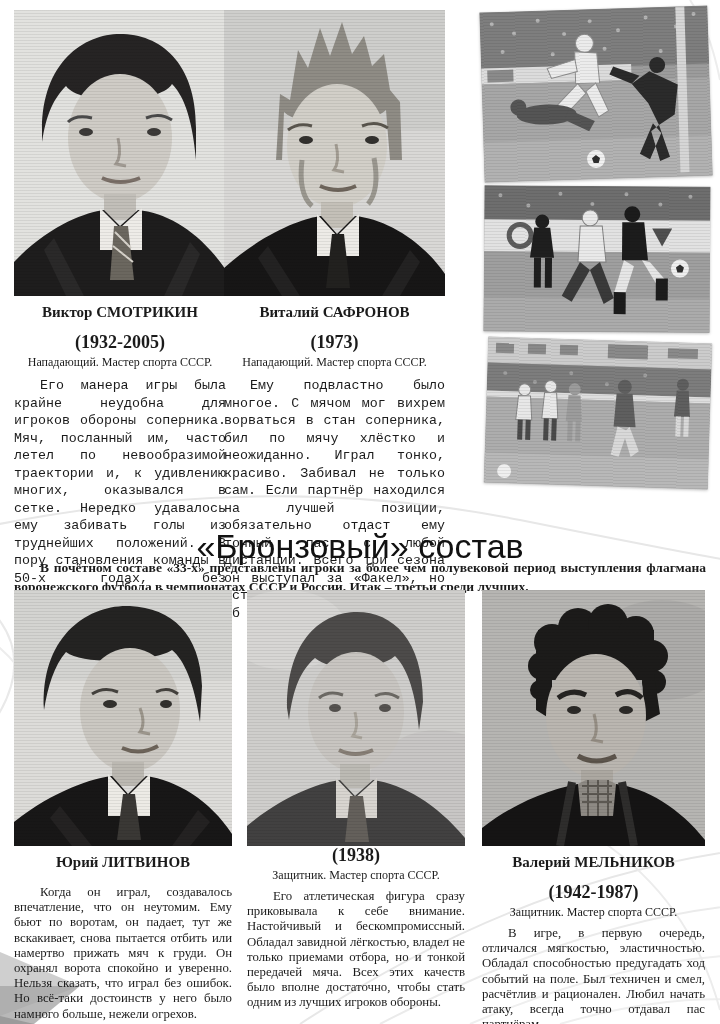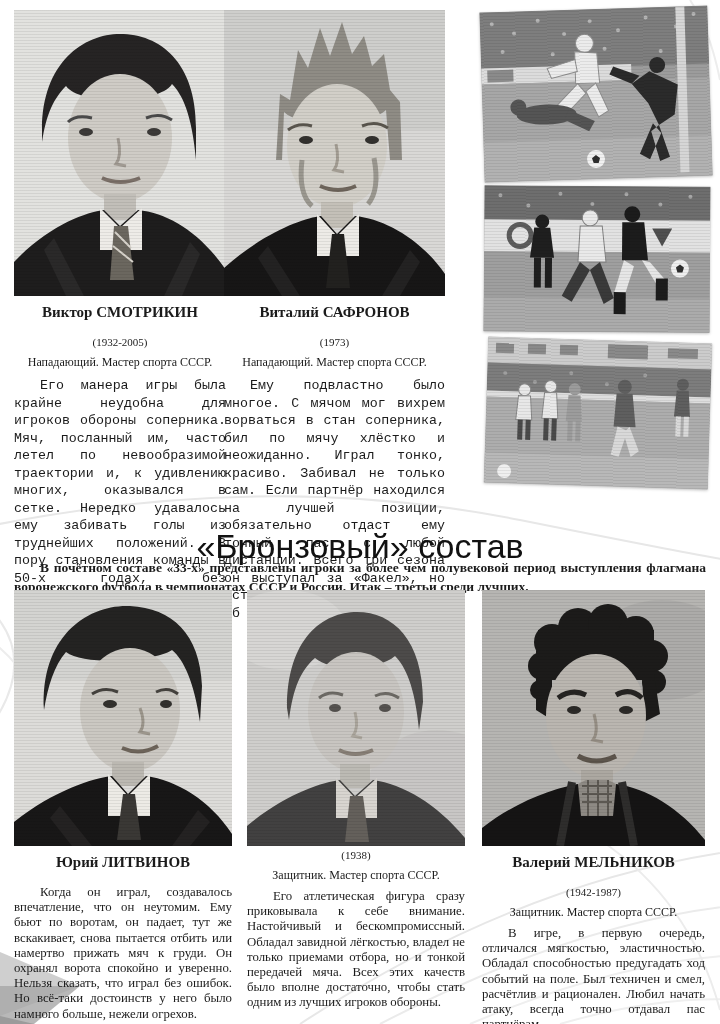--- a/index.html
+++ b/index.html
@@ -16,21 +16,21 @@
   .photo::after{
     content:"";position:absolute;inset:0;pointer-events:none;opacity:.07;
     background:repeating-linear-gradient(0deg,#000 0 1px,transparent 1px 3px);
   }
   .action{box-shadow:0 1px 3px rgba(0,0,0,.25);}
 
   
   .card{position:absolute;text-align:center;}
   .card .photo{margin:0 auto;}
   .pname{font-weight:bold;font-size:15px;line-height:16px;margin-top:8px;}
-  .pyears{font-weight:normal;font-size:11px;line-height:15px;margin-top:2px;text-align:center;}
+  .pyears{font-weight:bold;font-size:18px;line-height:15px;margin-top:2px;text-align:center;}
   .prole{font-weight:normal;font-size:12px;line-height:20px;margin-top:2px;}
   .pbio{
     text-align:justify;text-indent:26px;margin-top:5px;hyphens:auto;
     -webkit-hyphens:auto;word-spacing:-0.02em;
   }
   .top-card .photo{height:286px;}
   .top-card .pbio{font-size:13.3px;line-height:17.5px;font-family:Liberation Mono, monospace;}
   .bottom-card .photo{height:256px;}
   .bottom-card .pbio{font-size:12.8px;line-height:15.2px;margin-top:4px;}
 

